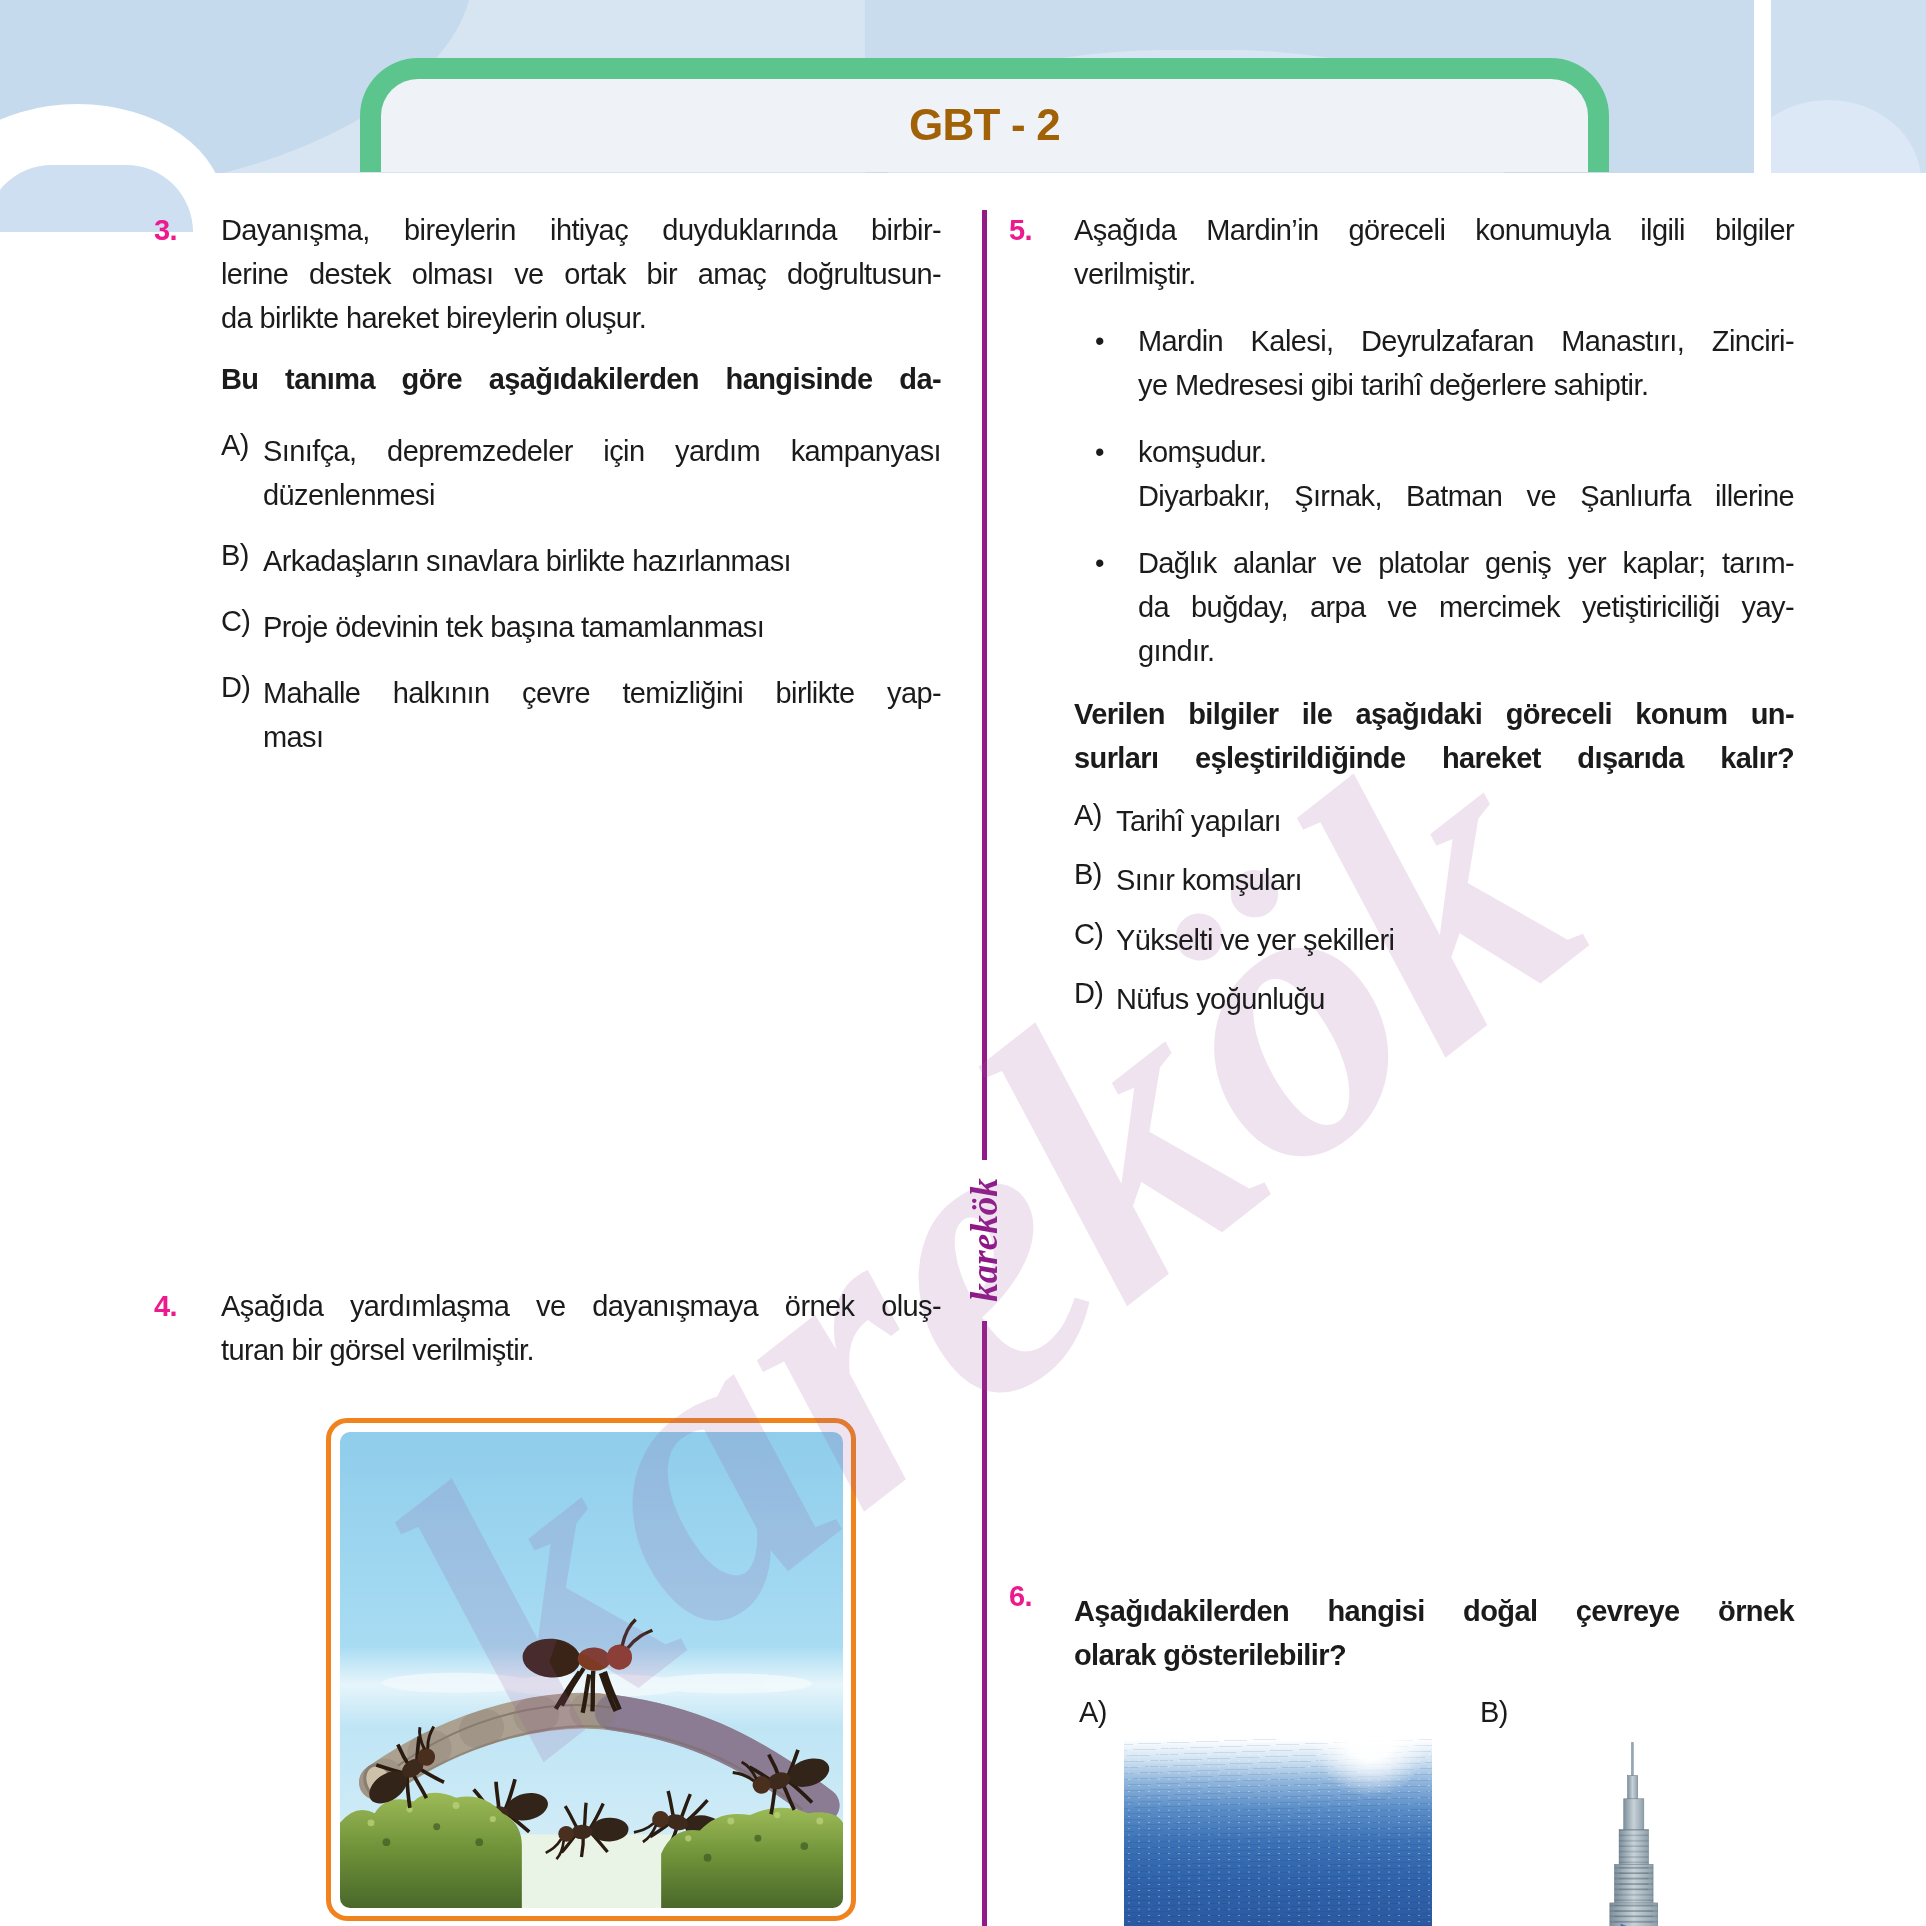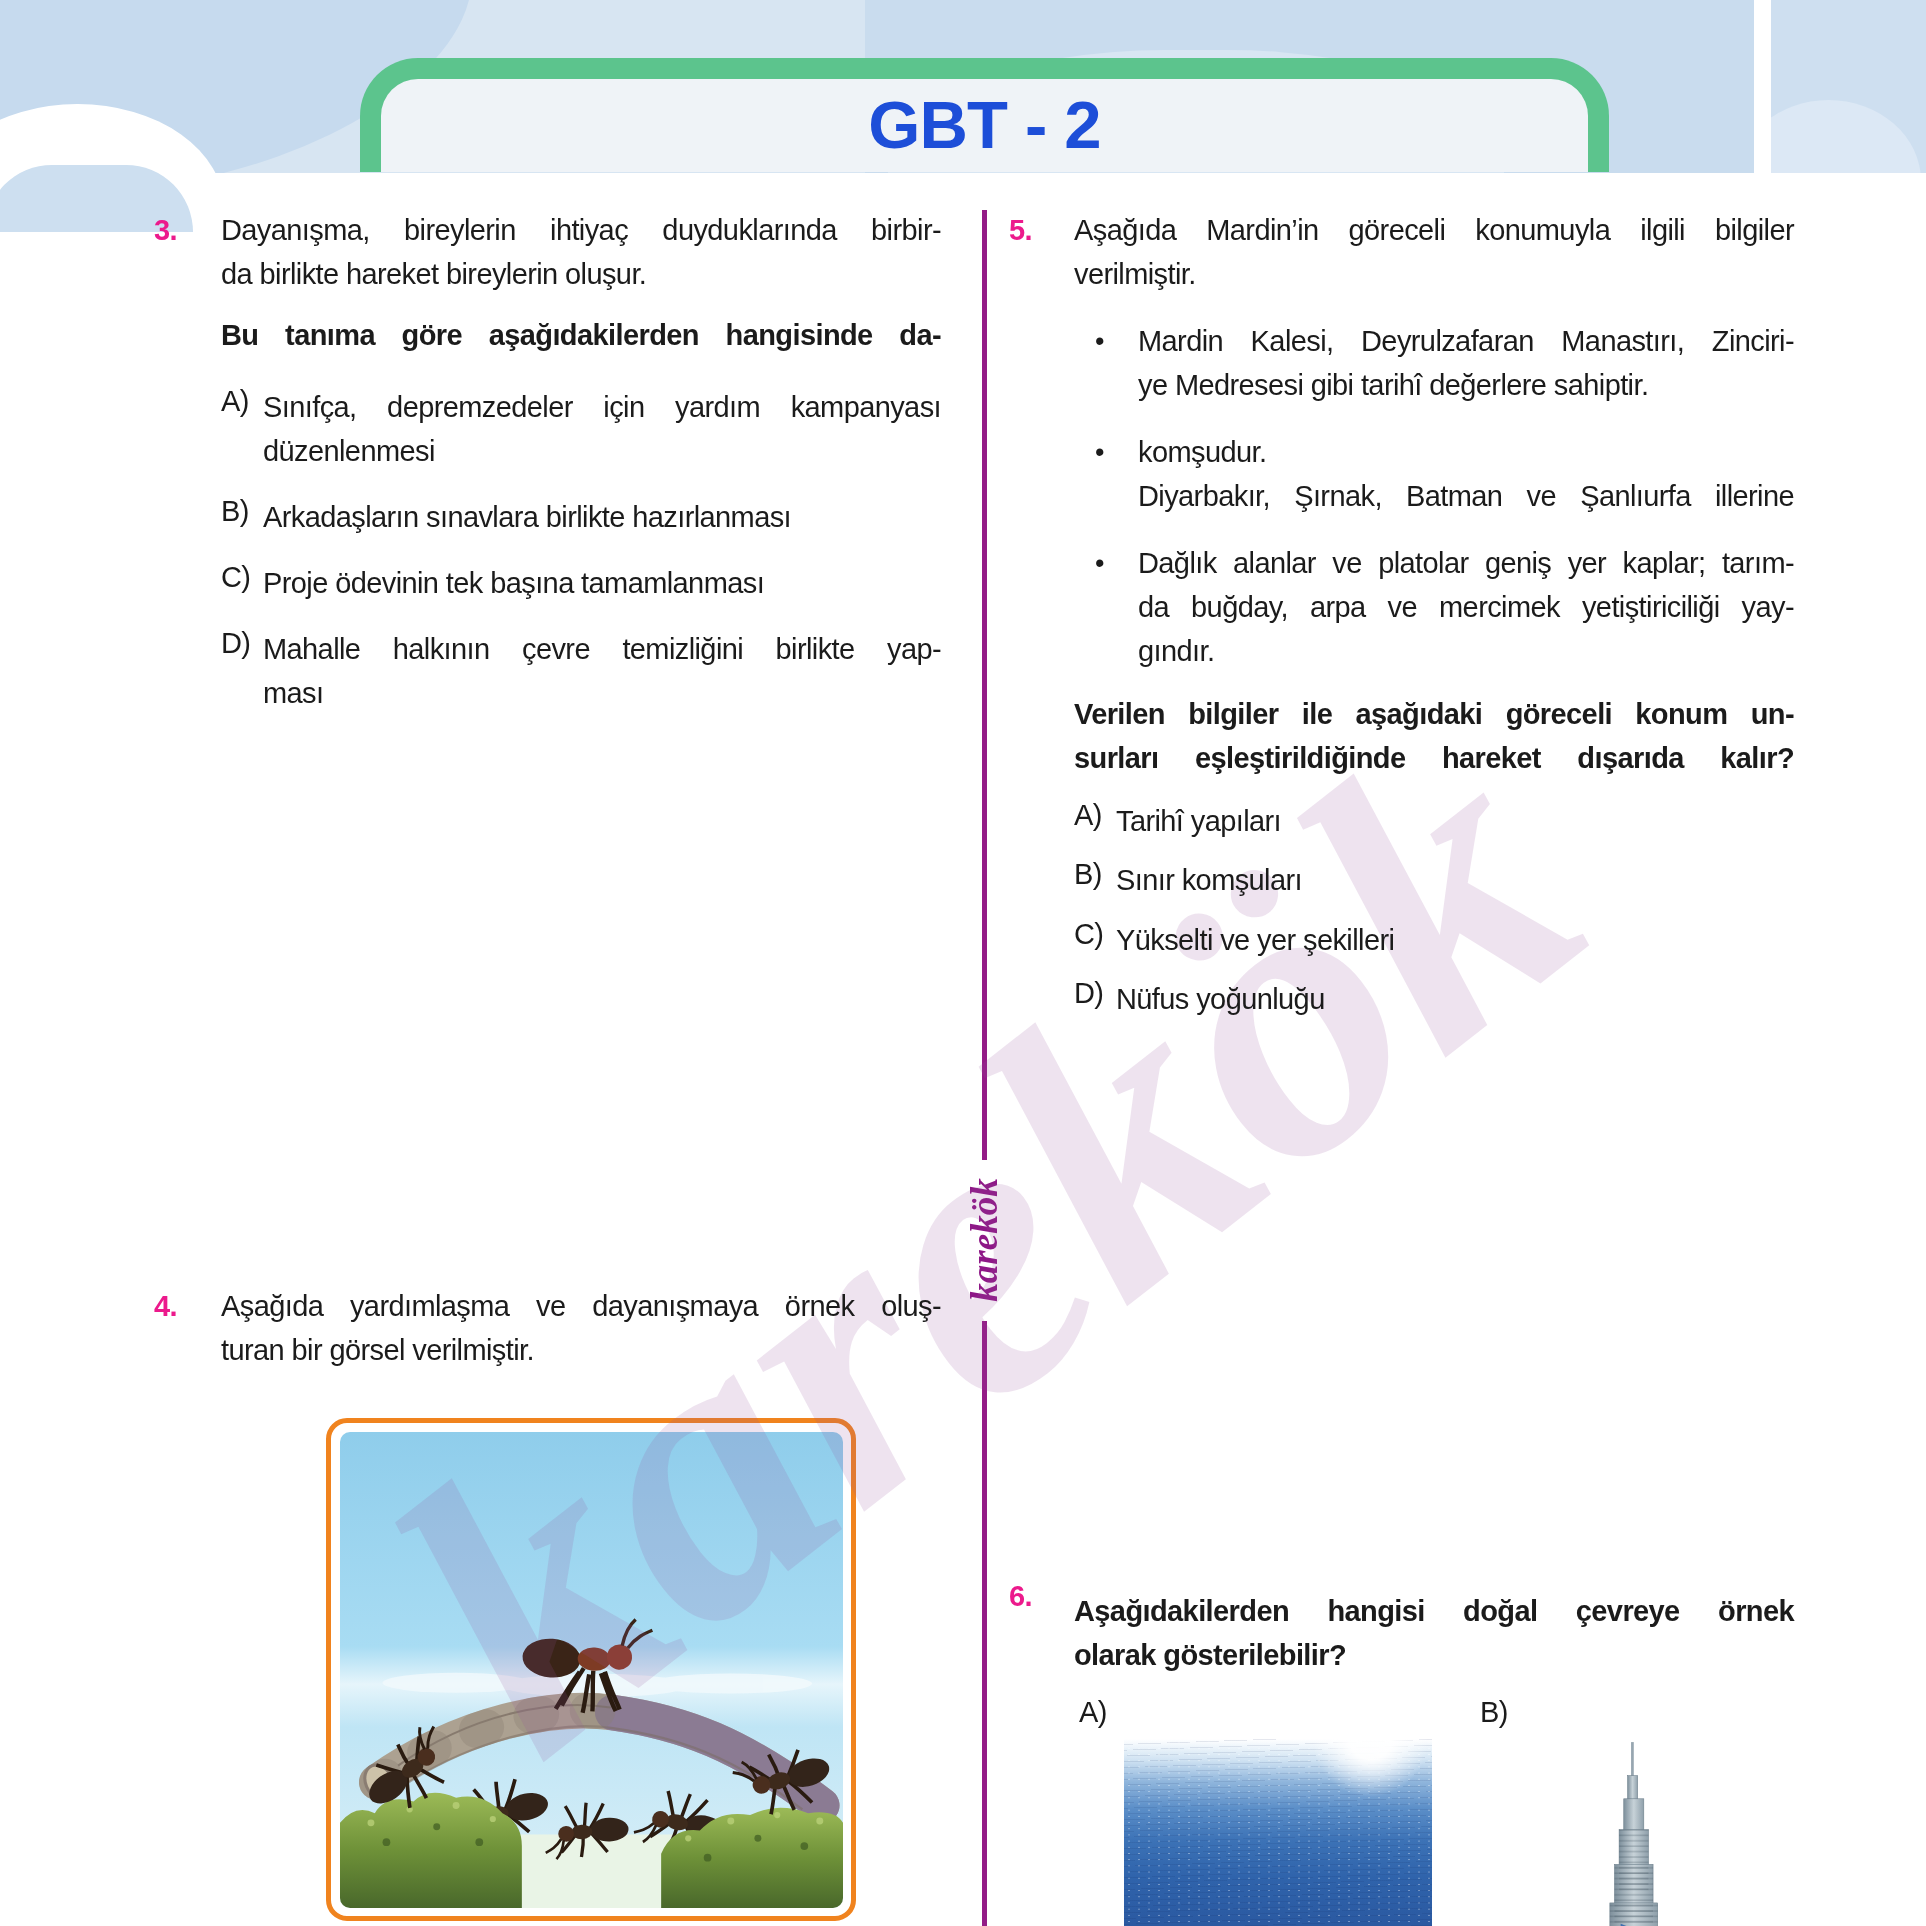--- a/index.html
+++ b/index.html
@@ -14,21 +14,21 @@
   .band-hump{position:absolute;left:-15.4px;top:165px;width:208px;height:67px;background:#CDDFF0;border-radius:104px 104px 0 0;z-index:1;}
   .band-right{left:865px;width:889px;background:#C9DCEE;}
   .band-right .wave-light{position:absolute;left:23px;top:50px;width:616px;height:247px;background:#D8E6F3;border-radius:45%;}
   .band-gap{left:1754px;width:17.3px;background:#fff;}
   .band-far{left:1771px;width:194px;background:#CEDFF0;}
   .band-far .wave-light{position:absolute;left:-35px;top:100px;width:185px;height:162px;background:#DCE8F5;border-radius:50%;}
 
   
   .tab{position:absolute;left:360px;top:58px;width:1249px;height:114px;box-sizing:border-box;
        border:21px solid #5CC48D;border-bottom:none;border-radius:58px 58px 0 0;background:#EFF3F7;z-index:2;}
-  .tab-title{line-height:92px;text-align:center;font-size:67px;font-weight:800;letter-spacing:-0.8px;color:#1d4ed8;}
+  .tab-title{line-height:92px;text-align:center;font-size:44px;font-weight:800;letter-spacing:-0.8px;color:#a16207;}
 
   
   .watermark{position:absolute;z-index:6;font-family:"Liberation Serif",serif;font-style:italic;font-weight:bold;
              color:rgba(147,83,158,0.16);white-space:nowrap;pointer-events:none;}
   .wm1{left:986px;top:1244px;font-size:404px;transform:translate(-50%,-50%) rotate(-38deg);}
   .wm2{left:162px;top:2304px;font-size:316px;transform:translate(-50%,-50%) rotate(-38deg);}
   .divider{position:absolute;left:982px;width:4.6px;background:#941B87;z-index:4;}
   .div-seg1{top:210px;height:950px;}
   .div-seg2{top:1321px;height:984px;}
   .divider-logo{position:absolute;left:984px;top:1240px;transform:translate(-50%,-50%) rotate(-90deg);
@@ -100,20 +100,21 @@
   <div class="watermark wm2">karekök</div>
 
   <div class="divider div-seg1"></div>
   <div class="divider-logo">karekök</div>
   <div class="divider div-seg2"></div>
 
   <section class="qblock" style="left:154px;top:208px;width:788px;">
     <span class="qnum">3.</span>
     <div class="qbody">
       <span class="ln j">Dayanışma, bireylerin ihtiyaç duyduklarında birbir-</span>
+      <span class="ln j">lerine destek olması ve ortak bir amaç doğrultusun-</span>
       <span class="ln">da birlikte hareket bireylerin oluşur.</span>
       <div class="stem b">
         <span class="ln j">Bu tanıma göre aşağıdakilerden hangisinde da-</span>
       </div>
       <div class="opts">
         <div class="opt">
             <span class="oltr">A)</span>
             <span class="otx">
               <span class="ln j">Sınıfça, depremzedeler için yardım kampanyası</span>
               <span class="ln">düzenlenmesi</span>

